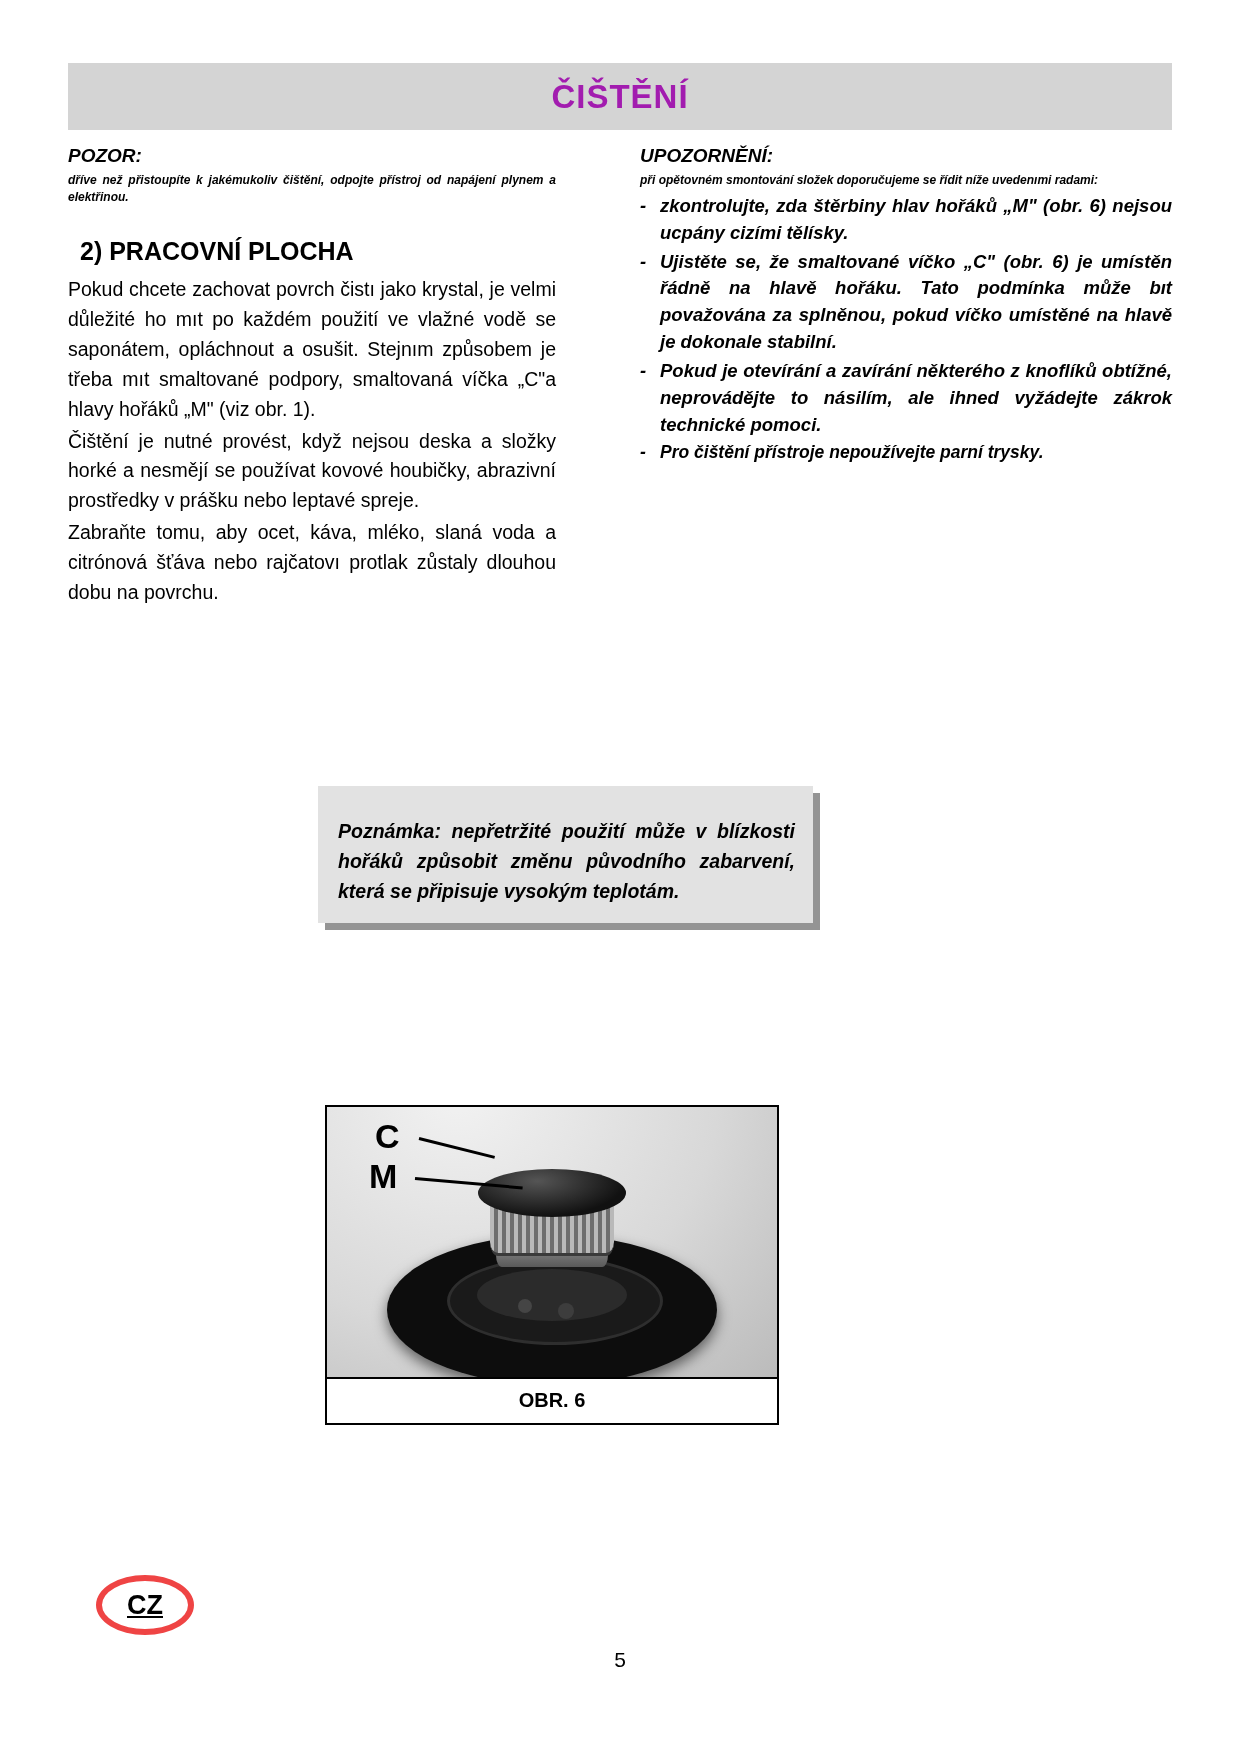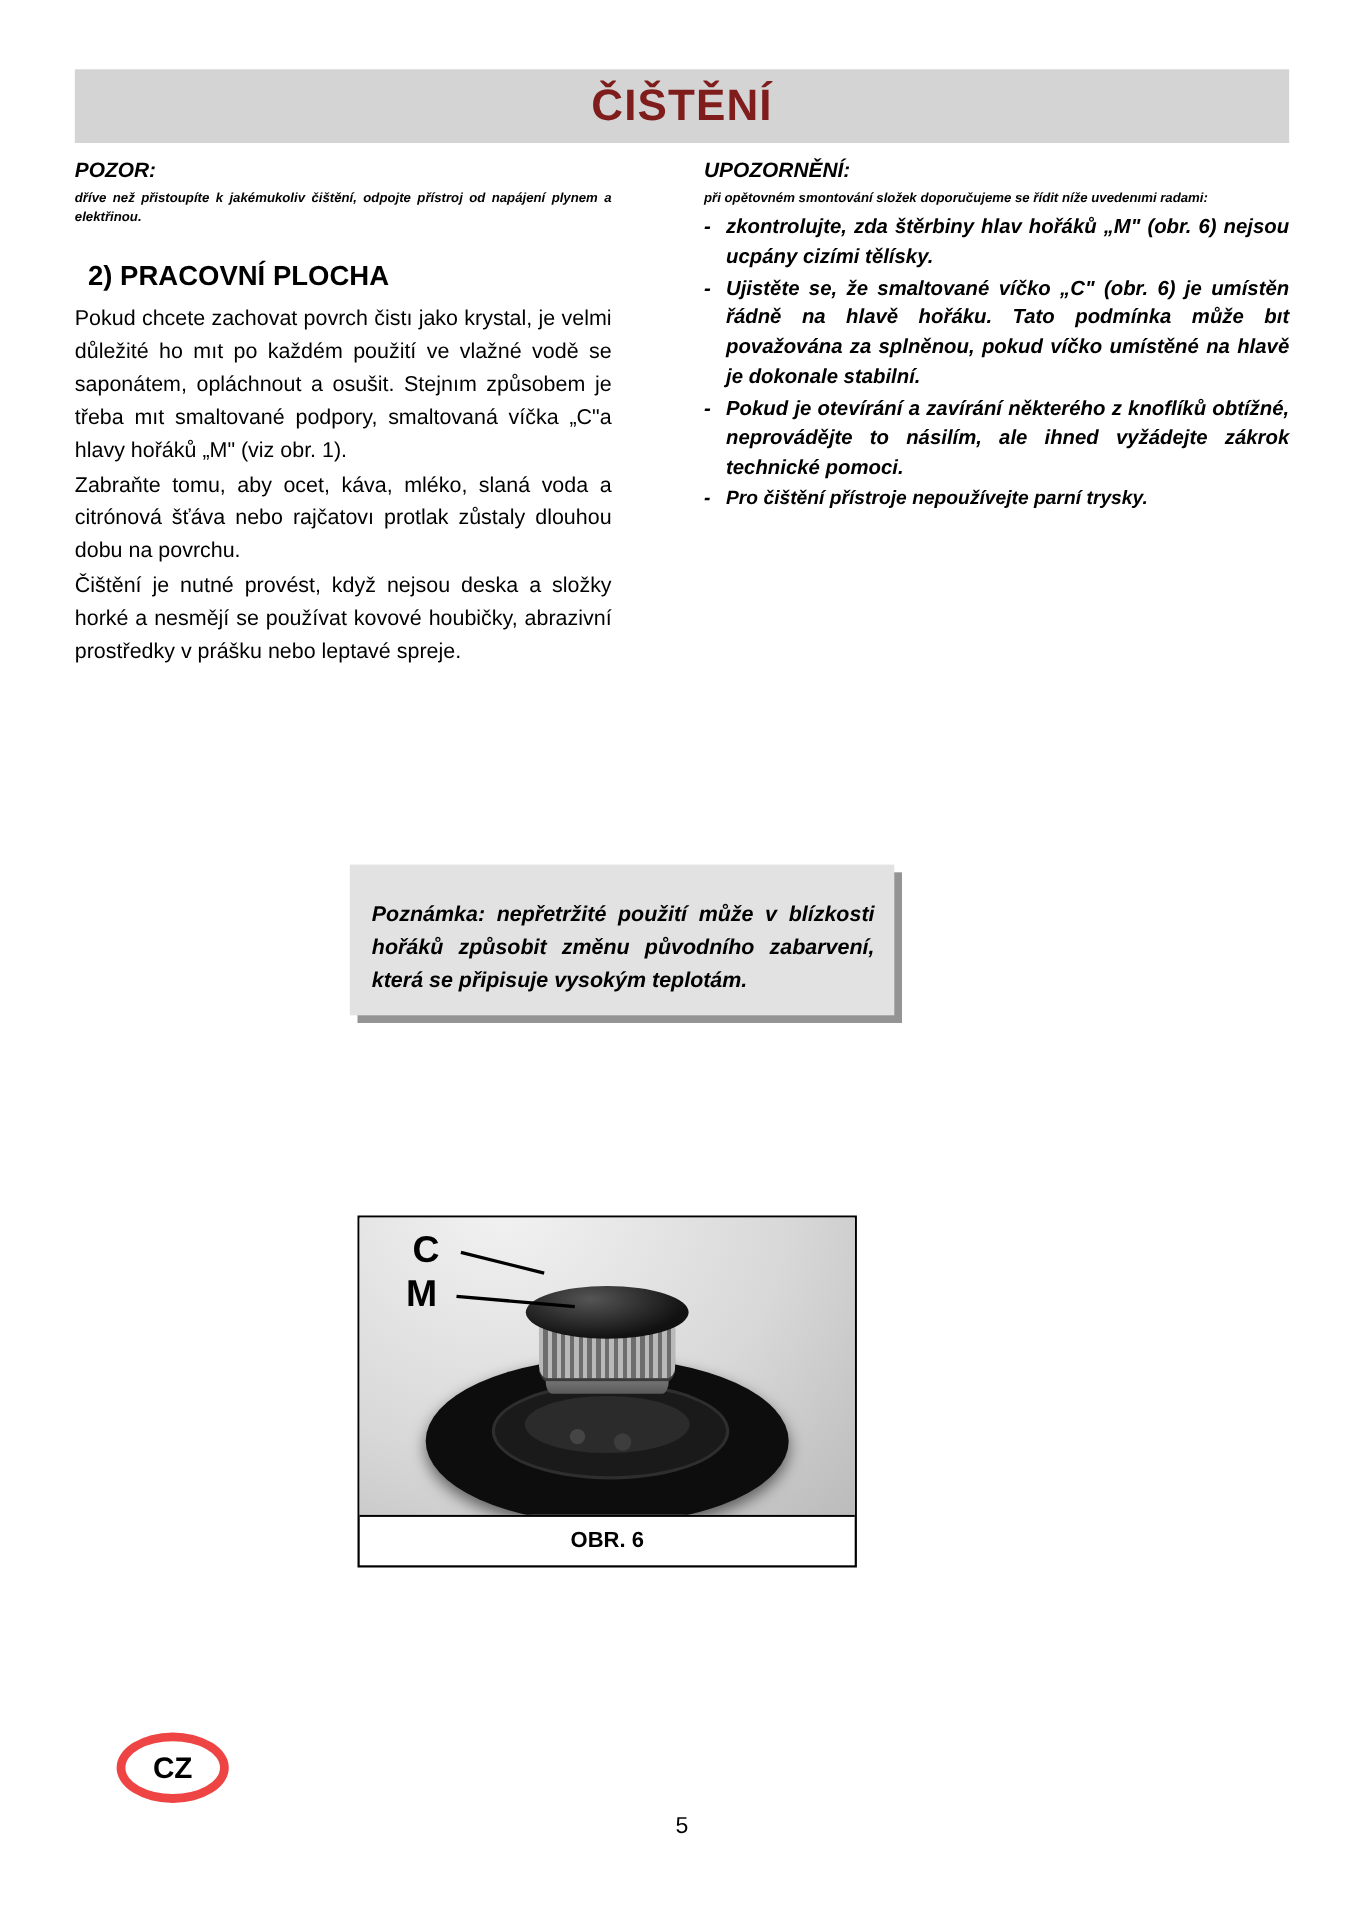--- a/index.html
+++ b/index.html
@@ -27,24 +27,24 @@
     left: 68px;
     top: 63px;
     width: 1104px;
     height: 67px;
     background: #d4d4d4;
     display: flex;
     align-items: center;
     justify-content: center;
   }
   .title-banner .title-text {
-    font-size: 40px;
+    font-size: 33px;
     font-weight: bold;
     letter-spacing: 1px;
-    color: #7f1d1d;
+    color: #a21caf;
   }
   
   .col-left {
     position: absolute;
     left: 68px;
     top: 143px;
     width: 488px;
   }
   .col-right {
     position: absolute;
@@ -251,31 +251,32 @@
   .leader-m { left: 88px; top: 70px; width: 108px; transform: rotate(5deg); transform-origin: left center; }
   .figure-caption {
     text-align: center;
     font-size: 20px;
     font-weight: bold;
     padding: 10px 0 11px 0;
   }
   
   .cz-badge {
     position: absolute;
-    left: 106px;
+    left: 96px;
     top: 1575px;
     width: 86px;
     height: 48px;
-    border: 8px solid #ef4444;
+    border: 6px solid #ef4444;
     border-radius: 50%;
     display: flex;
     align-items: center;
     justify-content: center;
     font-size: 27px;
     font-weight: bold;
+    text-decoration: underline;
   }
   
   .page-number {
     position: absolute;
     left: 0;
     top: 1648px;
     width: 1240px;
     text-align: center;
     font-size: 21px;
   }
@@ -289,22 +290,22 @@
     <span class="title-text">ČIŠTĚNÍ</span>
   </div>
 
   <div class="col-left">
     <p class="warn-head">POZOR:</p>
     <p class="warn-body">dříve než přistoupíte k jakémukoliv čištění, odpojte přístroj od napájení plynem a elektřinou.</p>
 
     <h2 class="section-heading">2) PRACOVNÍ PLOCHA</h2>
 
     <p class="body-par">Pokud chcete zachovat povrch čistı jako krystal, je velmi důležité ho mıt po každém použití ve vlažné vodě se saponátem, opláchnout a osušit. Stejnım způsobem je třeba mıt smaltované podpory, smaltovaná víčka „C"a hlavy hořáků „M" (viz obr. 1).</p>
+    <p class="body-par">Čištění je nutné provést, když nejsou deska a složky horké a nesmějí se používat kovové houbičky, abrazivní prostředky v prášku nebo leptavé spreje.</p>
     <p class="body-par">Zabraňte tomu, aby ocet, káva, mléko, slaná voda a citrónová šťáva nebo rajčatovı protlak zůstaly dlouhou dobu na povrchu.</p>
-    <p class="body-par">Čištění je nutné provést, když nejsou deska a složky horké a nesmějí se používat kovové houbičky, abrazivní prostředky v prášku nebo leptavé spreje.</p>
   </div>
 
   <div class="col-right">
     <p class="warn-head">UPOZORNĚNÍ:</p>
     <p class="warn-body">při opětovném smontování složek doporučujeme se řídit níže uvedenımi radami:</p>
 
     <ul class="bullets">
       <li>
         <span class="dash">-</span>
         <span>zkontrolujte, zda štěrbiny hlav hořáků „M" (obr. 6) nejsou ucpány cizími tělísky.</span>

